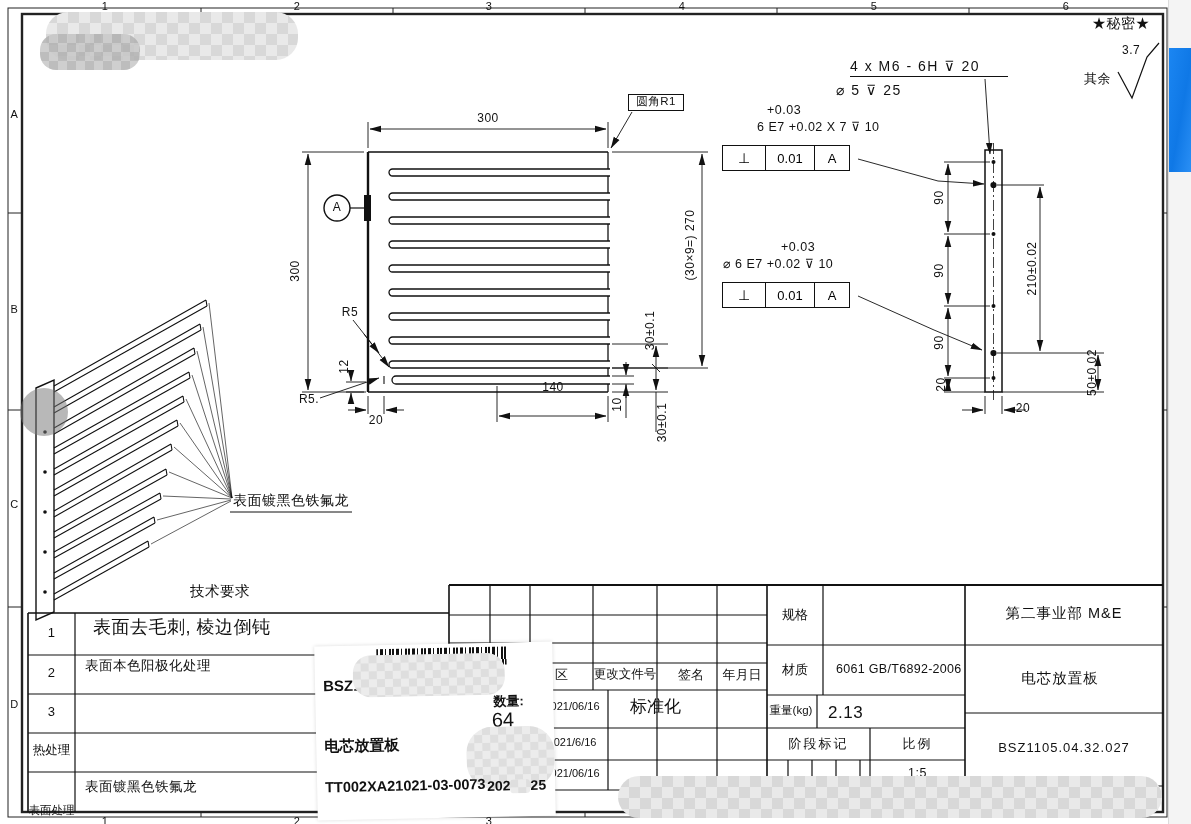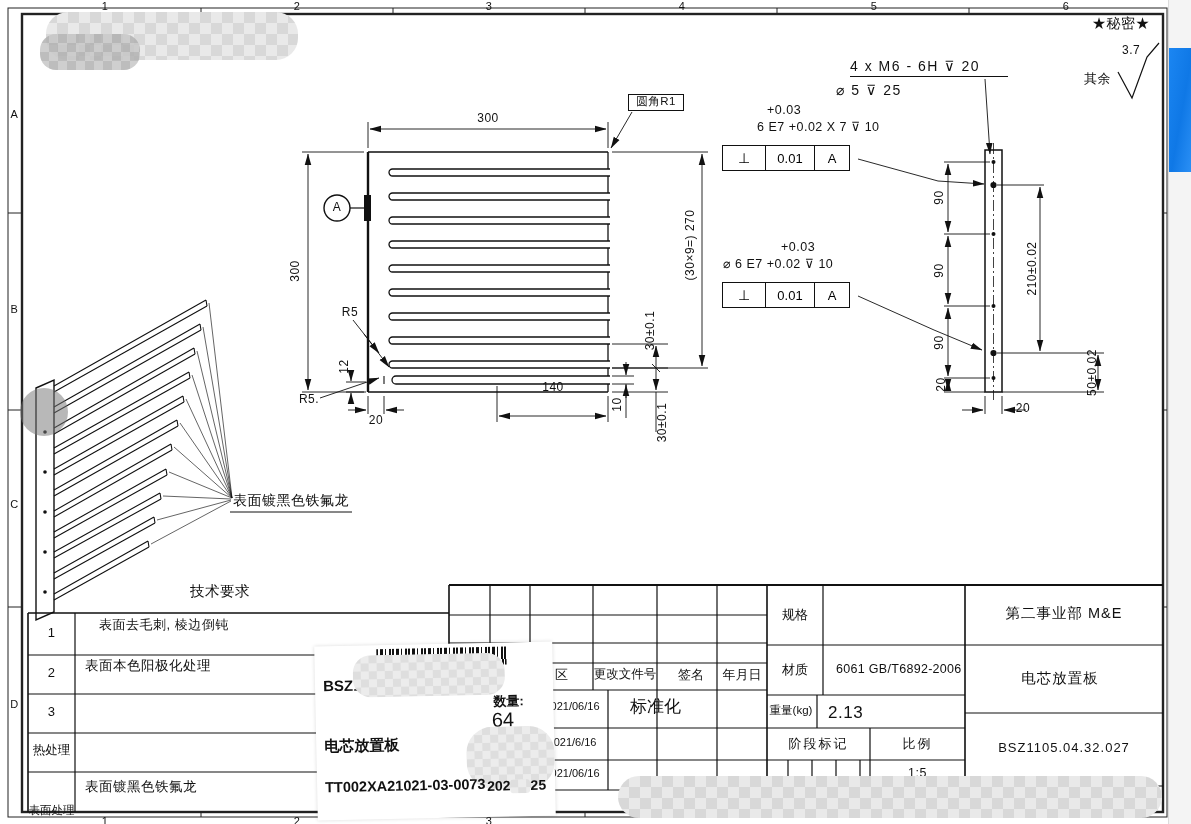--- a/index.html
+++ b/index.html
@@ -230,21 +230,21 @@
 <div class="t tc rot" style="left:911px;top:336px;width:56px;height:13px">90</div>
 <div class="t tc rot" style="left:915px;top:378px;width:52px;height:13px">20</div>
 <div class="t tc rot" style="left:984px;top:262px;width:96px;height:13px">210±0.02</div>
 <div class="t tc rot" style="left:1046px;top:366px;width:92px;height:13px">50±0.02</div>
 <div class="t tc" style="left:1008px;top:402px;width:30px">20</div>
 
 <div class="t" style="left:233px;top:493px;font-size:14px">表面镀黑色铁氟龙</div>
 
 <div class="t tc" style="left:120px;top:584px;width:200px;font-size:14.5px">技术要求</div>
 <div class="t tc" style="left:28px;top:626px;width:47px;font-size:13px">1</div>
-<div class="t" style="left:99px;top:618px;font-size:13px">表面去毛刺, 棱边倒钝</div>
+<div class="t" style="left:93px;top:618px;font-size:18px">表面去毛刺, 棱边倒钝</div>
 <div class="t tc" style="left:28px;top:666px;width:47px;font-size:13px">2</div>
 <div class="t" style="left:85px;top:659px;font-size:13.5px">表面本色阳极化处理</div>
 <div class="t tc" style="left:28px;top:705px;width:47px;font-size:13px">3</div>
 <div class="t tc" style="left:28px;top:744px;width:47px;font-size:12.5px;letter-spacing:0">热处理</div>
 <div class="t tc" style="left:28px;top:804px;width:47px;font-size:11.5px;letter-spacing:0">表面处理</div>
 <div class="t" style="left:85px;top:780px;font-size:13.5px">表面镀黑色铁氟龙</div>
 
 <div class="t tc" style="left:530px;top:668px;width:63px;font-size:13px;letter-spacing:0">区</div>
 <div class="t tc" style="left:593px;top:668px;width:64px;font-size:12.5px;letter-spacing:0">更改文件号</div>
 <div class="t tc" style="left:657px;top:668px;width:68px;font-size:13px;letter-spacing:0">签名</div>

